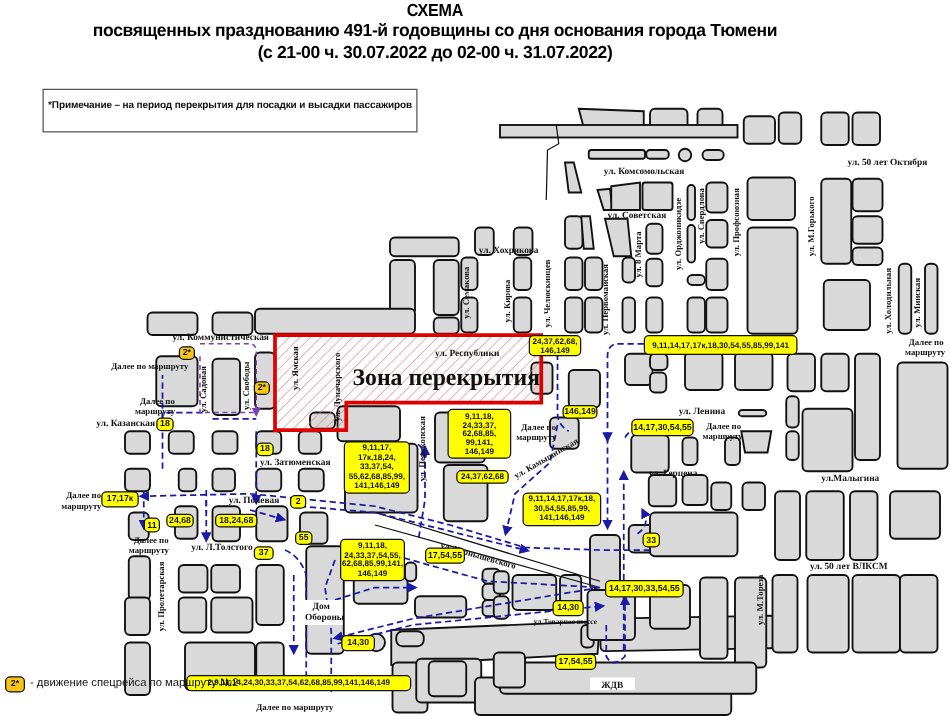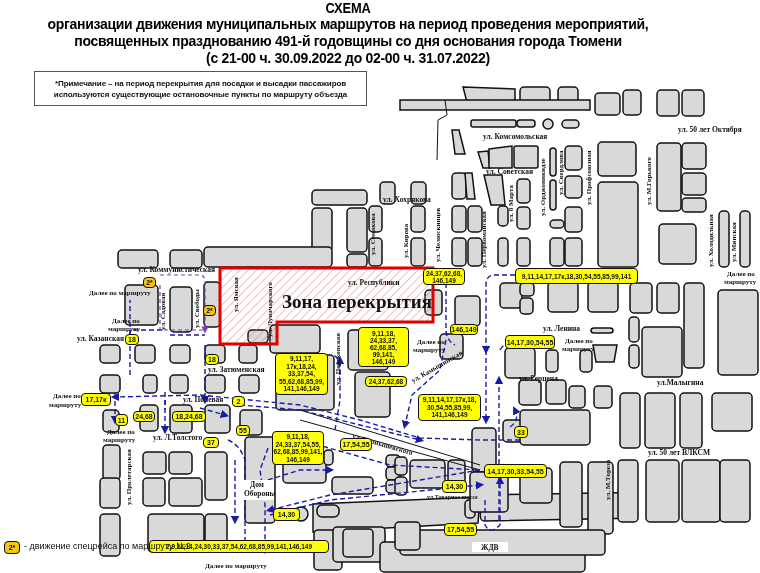--- a/index.html
+++ b/index.html
@@ -1,45 +1,43 @@
 <!DOCTYPE html>
 <html><head>
 <meta charset="utf-8">
 <style>
   * { box-sizing: border-box; margin: 0; padding: 0; }
   html, body { width: 760px; height: 573px; background: #ffffff; overflow: hidden; }
   body { position: relative; font-family: "Liberation Sans", sans-serif; }
   .title-block { position: absolute; left: 0; top: 0; width: 696px; text-align: center; color: #000; }
   .title-main { font-family: "Liberation Sans", sans-serif; font-weight: bold; font-size: 14px; line-height: 16px; letter-spacing: -0.2px; transform: scaleX(0.92); }
   .title-line { font-family: "Liberation Sans", sans-serif; font-weight: bold; font-size: 14px; line-height: 17px; letter-spacing: -0.3px; white-space: nowrap; }
-  .note-box { position: absolute; left: 34px; top: 71px; width: 333px; height: 35px; border: 1px solid #555; background: #fff; font-family: "Liberation Sans", sans-serif; font-size: 8px; font-weight: bold; text-align: center; line-height: 11px; padding-top: 6px; color: #111; letter-spacing: -0.1px; }
+  .note-box { position: absolute; left: 34px; top: 71px; width: 300px; height: 35px; border: 1px solid #555; background: #fff; font-family: "Liberation Sans", sans-serif; font-size: 8px; font-weight: bold; text-align: center; line-height: 11px; padding-top: 6px; color: #111; letter-spacing: -0.1px; }
   svg#map { position: absolute; left: 0; top: 0; }
   .bld { fill: #d9d9d9; stroke: #111; stroke-width: 1.5; }
   .street { font-family: "Liberation Serif", serif; font-size: 7px; font-weight: bold; fill: #111; }
   .street-h { font-family: "Liberation Serif", serif; font-size: 7.5px; font-weight: bold; fill: #111; }
   .further { font-family: "Liberation Serif", serif; font-size: 7px; fill: #111; font-weight: bold; }
   .badge { position: absolute; background: #ffff00; border: 1.5px solid #111; border-radius: 4px; font-family: "Liberation Sans", sans-serif; font-weight: bold; font-size: 7px; line-height: 9px; text-align: center; color: #111; display: flex; align-items: center; justify-content: center; padding: 1px 2px; }
   .badge.orange { background: #f5c518; }
   .zone-label { font-family: "Liberation Serif", serif; font-weight: bold; font-size: 19px; fill: #111; }
   .legend { position: absolute; left: 4px; top: 541px; display: flex; align-items: flex-start; font-family: "Liberation Sans", sans-serif; font-size: 9px; color: #111; }
   .legend .badge { position: static; width: 16px; height: 13px; margin-right: 4px; }
 </style>
 </head>
 <body>
 
 <div class="title-block">
   <div class="title-main">СХЕМА</div>
-  <div class="title-line">организации движения муниципальных маршрутов на период проведения мероприятий,</div>
   <div class="title-line">посвященных празднованию 491-й годовщины со дня основания города Тюмени</div>
-  <div class="title-line">(с 21-00 ч. 30.09.2022 до 02-00 ч. 31.07.2022)</div>
+  <div class="title-line">(с 21-00 ч. 30.07.2022 до 02-00 ч. 31.07.2022)</div>
 </div>
 
 <div class="note-box">
   <div>*Примечание – на период перекрытия для посадки и высадки пассажиров</div>
-  <div>используются существующие остановочные пункты по маршруту объезда</div>
 </div>
 
 <svg id="map" width="760" height="573" viewBox="0 0 760 573">
   <defs>
     <pattern id="hatch" patternUnits="userSpaceOnUse" width="6" height="6" patternTransform="rotate(45)">
       <line x1="0" y1="0" x2="0" y2="6" stroke="#e08080" stroke-width="1"></line>
     </pattern>
     <marker id="arr" markerWidth="6" markerHeight="6" refX="3" refY="3" orient="auto">
       <path d="M0,0 L6,3 L0,6 z" fill="#1a1aa8"></path>
     </marker>

